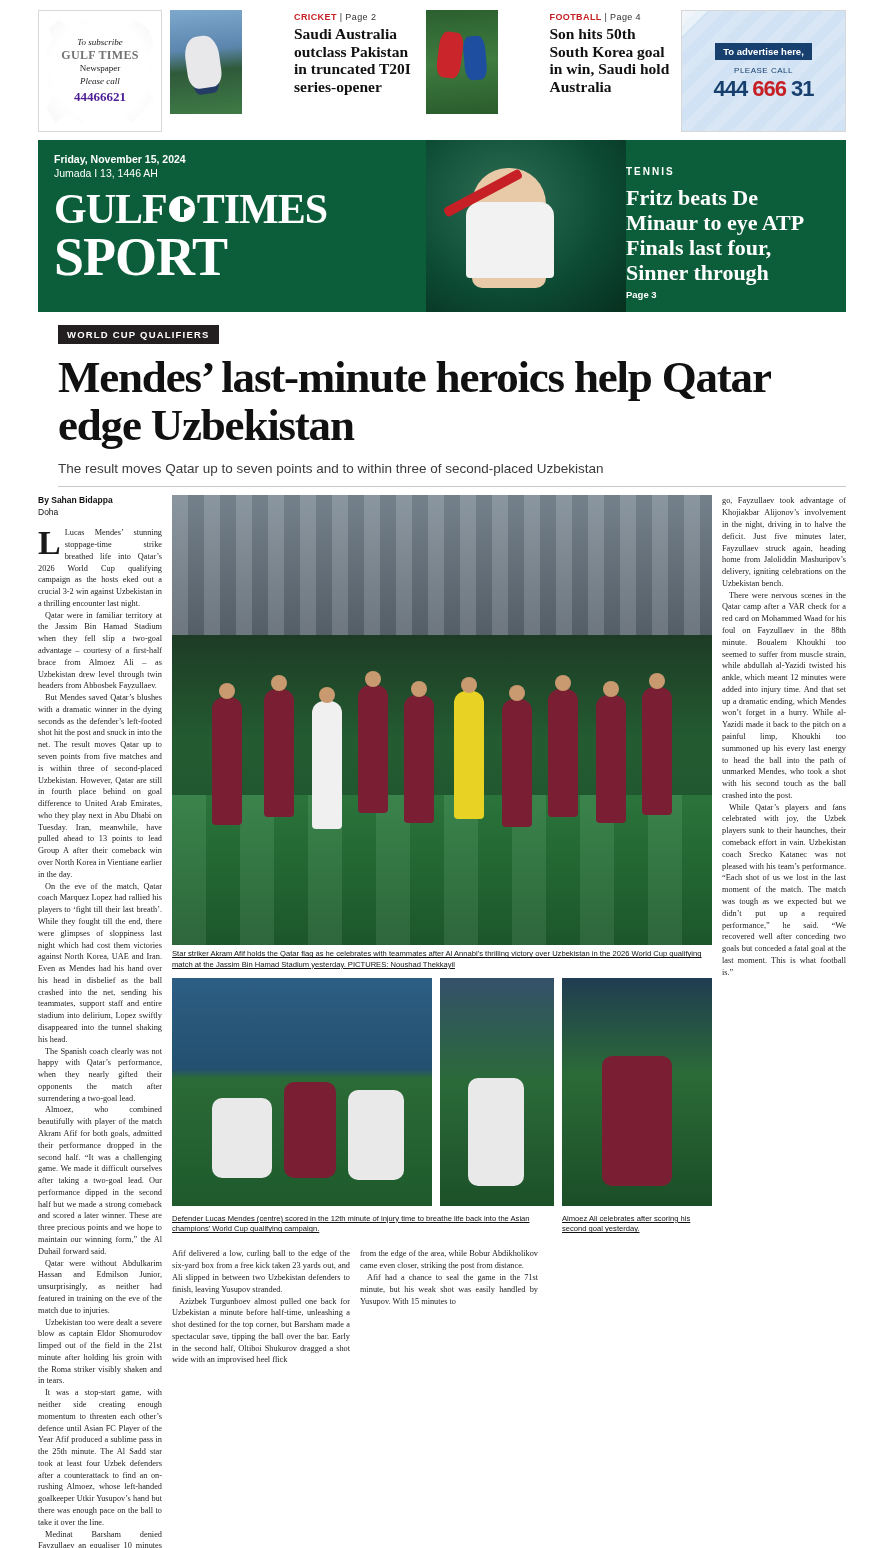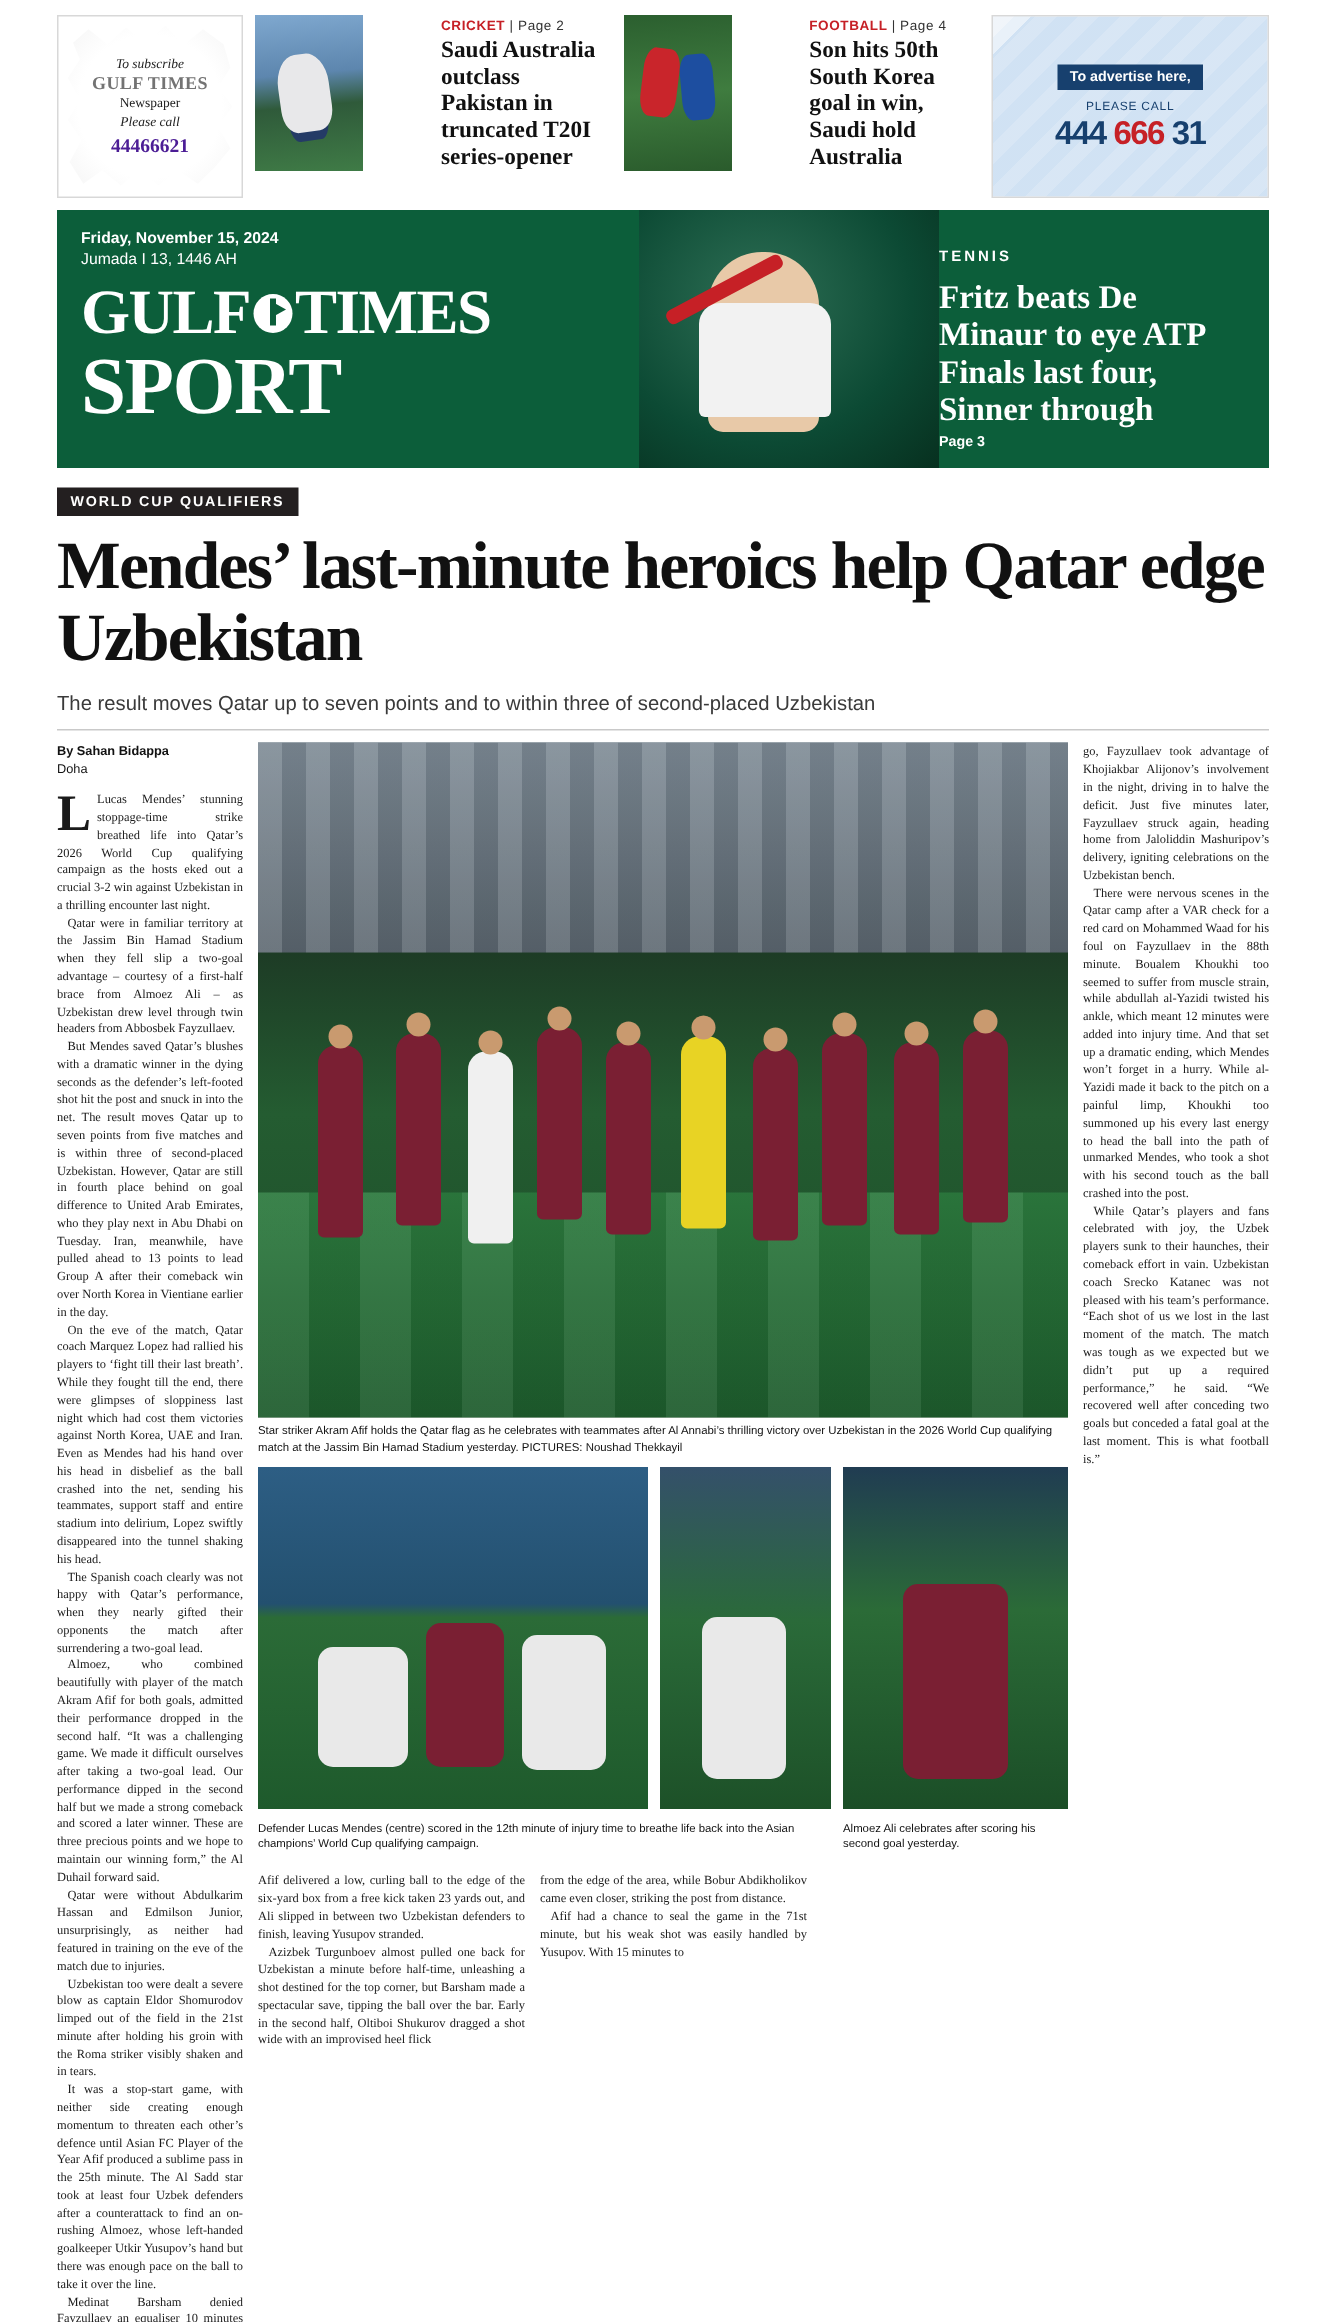--- a/index.html
+++ b/index.html
@@ -40,21 +40,21 @@
   .teaser-2 { background: linear-gradient(175deg,#2b5f2f 0%, #3f7c3f 50%, #2a5b2c 100%); position:relative;}
   .teaser-2::after{content:"";position:absolute;left:12px;top:22px;width:24px;height:46px;background:#c9252b;border-radius:30%;transform:rotate(7deg);}
   .teaser-2::before{content:"";position:absolute;left:38px;top:26px;width:22px;height:44px;background:#1d4ea0;border-radius:30%;transform:rotate(-5deg);z-index:2;}
   .teaser-txt { padding-top:2px;margin-left:44px; }
   .kicker { font-family:"Liberation Sans", sans-serif; font-size:9px; font-weight:bold; letter-spacing:.4px; }
   .kicker .tag { color:#c62026; }
   .kicker .pg { color:#333; font-weight:normal; }
   .teaser-head { font-family:"Liberation Serif", serif; font-size:15.5px; font-weight:bold; line-height:1.14; margin-top:3px; color:#111; }
 
   .promo-right {
-    width:185px; border:1px solid #d8d8d8; position:relative; overflow:hidden;
+    width:165px; border:1px solid #d8d8d8; position:relative; overflow:hidden;
     background: repeating-linear-gradient(135deg,#dfe9f5 0 10px,#cfe0f2 10px 20px);
     display:flex; flex-direction:column; align-items:center; justify-content:center;
   }
   .promo-right .band { position:absolute; top:0; left:0; right:0; height:100%;
     background: linear-gradient(135deg, rgba(255,255,255,.55) 0 18px, rgba(210,228,245,.5) 18px 36px); }
   .promo-right .pr-in { position:relative; z-index:2; text-align:center; }
   .pr-l1 { background:#17406e; color:#fff; font-family:"Liberation Sans",sans-serif; font-size:9.5px; font-weight:bold; padding:3px 8px; display:inline-block; }
   .pr-l2 { font-family:"Liberation Sans",sans-serif; font-size:8px; color:#17406e; margin-top:6px; letter-spacing:.5px;}
   .pr-l3 { font-family:"Liberation Sans",sans-serif; font-size:22px; font-weight:bold; color:#17406e; letter-spacing:-1px; margin-top:1px;}
   .pr-l3 .rd { color:#c62026; }
@@ -74,21 +74,21 @@
      background: radial-gradient(ellipse at 40% 35%, #2e6f55 0%, #0c4a34 60%, #07301f 100%); overflow:hidden;}
   .mast-img .player { position:absolute; left:46px; top:28px; width:74px; height:120px; background:#e8c9a8; border-radius:36px 36px 10px 10px; }
   .mast-img .shirt { position:absolute; left:40px; top:62px; width:88px; height:76px; background:#f2f2f2; border-radius:14px 14px 4px 4px; }
   .mast-img .racket { position:absolute; left:14px; top:48px; width:86px; height:10px; background:#c62026; transform:rotate(-28deg); border-radius:4px;}
   .mast-txt { position:absolute; left:200px; top:26px; right:14px; color:#fff; }
   .mast-kicker { font-family:"Liberation Sans",sans-serif; font-size:10px; letter-spacing:2px; font-weight:bold; }
   .mast-teaser { font-family:"Liberation Serif",serif; font-size:22px; line-height:1.14; font-weight:bold; margin-top:8px; }
   .mast-page { font-family:"Liberation Sans",sans-serif; font-size:9.5px; font-weight:bold; margin-top:4px; }
 
   
-  .lead { margin: 12px 38px 0 38px; }
+  .lead { margin: 12px 38px 0 58px; }
   .section-tag { display:inline-block; background:#231f20; color:#fff; font-family:"Liberation Sans",sans-serif;
     font-size:9.5px; font-weight:bold; letter-spacing:1.2px; padding:4px 9px; }
   .headline { font-family:"Liberation Serif",serif; font-weight:bold; font-size:45px; line-height:1.06; letter-spacing:-1.2px; margin-top:10px; }
   .standfirst { font-family:"Liberation Sans",sans-serif; font-size:13.5px; color:#3a3a3a; margin-top:12px; }
   .rule { border-top:1px solid #c9c9c9; margin-top:10px; }
 
   
   .content { margin:8px 38px 0 38px; display:flex; gap:10px; }
   .col-left { width:150px; }
   .byline { font-family:"Liberation Sans",sans-serif; font-size:8.5px; font-weight:bold; line-height:1.4; }
@@ -104,21 +104,21 @@
   .mp-stand { position:absolute; left:0; top:0; right:0; height:140px; background:linear-gradient(180deg,#7b8893,#59646d); }
   .mp-stand::after{content:"";position:absolute;inset:0;background:repeating-linear-gradient(90deg,rgba(255,255,255,.12) 0 16px,rgba(0,0,0,.06) 16px 32px);}
   .mp-roof { position:absolute; left:0; top:0; right:0; height:44px; background:#8a97a1; }
   .mp-pitch { position:absolute; left:0; top:300px; right:0; bottom:0; background:linear-gradient(180deg,#2c7a3e,#1d5b2c); }
   .mp-pitch::after{content:"";position:absolute;inset:0;background:repeating-linear-gradient(90deg,rgba(255,255,255,.07) 0 34px,rgba(0,0,0,.05) 34px 68px);}
   .mp-players { position:absolute; left:0; right:0; top:150px; height:190px; }
   .pl { position:absolute; width:30px; height:128px; border-radius:12px 12px 4px 4px; background:#7a1f33; }
   .pl.k { background:#e8d324; }
   .pl.w { background:#f0f0f0; }
   .pl::after { content:""; position:absolute; left:7px; top:-14px; width:16px; height:16px; border-radius:50%; background:#c99a6f; }
-  .photo-caption { font-family:"Liberation Sans",sans-serif; font-size:7.6px; color:#111; line-height:1.35; padding:4px 0 0 0; }
+  .photo-caption { font-family:"Liberation Sans",sans-serif; font-size:7.6px; color:#111; line-height:1.35; padding:4px 0 0 0;text-decoration:underline; }
 
   .secondrow { display:flex; gap:8px; margin-top:8px; }
   .sp { position:relative; overflow:hidden; }
   .sp1 { width:260px; height:228px; background:linear-gradient(180deg,#2d5e84 0%,#23506f 40%,#2b6b37 44%,#1e5a2c 100%); }
   .sp2 { width:114px; height:228px; background:linear-gradient(180deg,#34506a 0%,#2a6a39 45%,#1d5128 100%); }
   .sp3 { width:150px; height:228px; background:linear-gradient(180deg,#203c52 0%,#2b6b37 42%,#1b4e27 100%); }
   .sp .fig { position:absolute; border-radius:10px; }
   .cap2 { display:flex; gap:8px; margin-top:4px; }
 
   .col-right { width:150px; }

